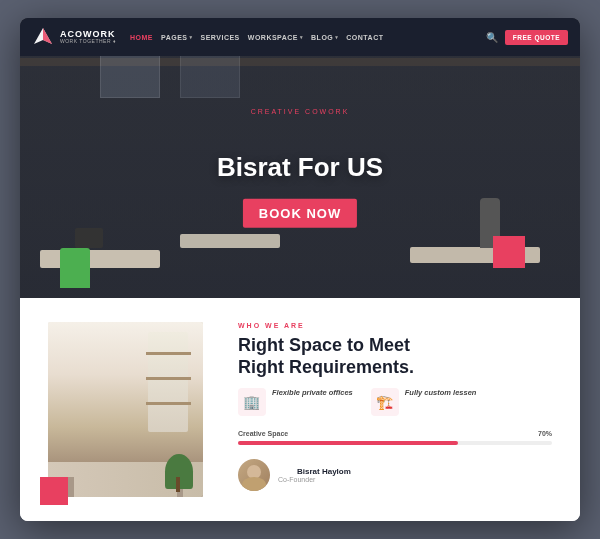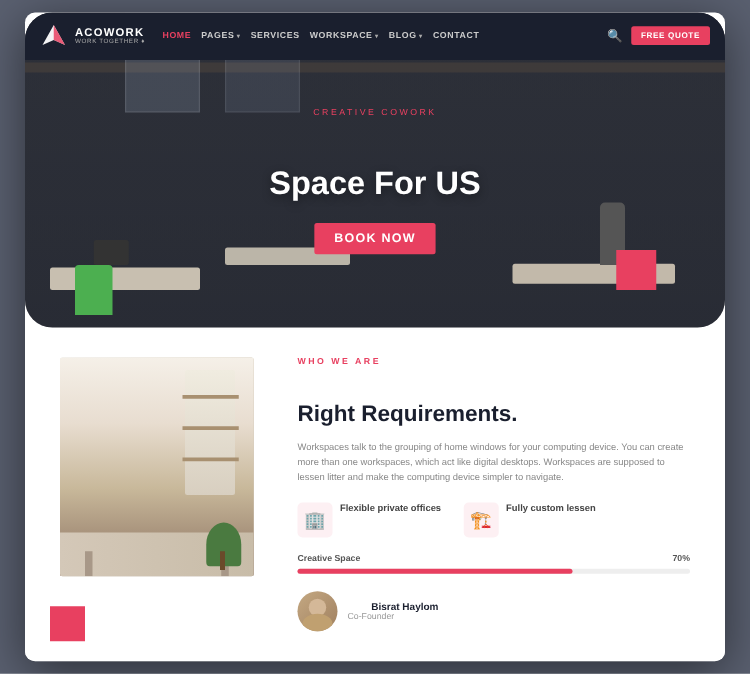--- a/index.html
+++ b/index.html
@@ -16,24 +16,23 @@
       background: #fff;
       border-radius: 8px;
       overflow: hidden;
       box-shadow: 0 8px 40px rgba(0,0,0,0.5);
     }
 
     
     .hero {
       position: relative;
       width: 100%;
-      height: 252px;
+      height: 280px;
       background: linear-gradient(rgba(20,20,30,0.7), rgba(20,20,30,0.75));
       overflow: hidden;
-      border-radius: 22px;
     }
     
     .hero-bg-office {
       position: absolute;
       inset: 0;
       overflow: hidden;
     }
     .hero-bg-office::before {
       content: '';
       position: absolute;
@@ -130,21 +129,21 @@
       color: #fff;
       font-size: 26px;
       font-weight: 900;
       line-height: 1.15;
       margin-bottom: 16px;
       text-shadow: 0 2px 8px rgba(0,0,0,0.4);
     }
     .btn-book-now {
       background: #e84060;
       color: #fff;
-      font-size: 10px;
+      font-size: 13px;
       font-weight: 700;
       padding: 7px 16px;
       border-radius: 2px;
       letter-spacing: 1px;
       cursor: pointer;
       display: inline-block;
       text-transform: uppercase;
     }
 
     
@@ -254,21 +253,21 @@
       background: #fdf0f3;
       border-radius: 4px;
       display: flex;
       align-items: center;
       justify-content: center;
       flex-shrink: 0;
     }
     .feature-icon {
       font-size: 14px;
     }
-    .feature-text { font-size: 7.5px; color: #444; font-weight: 600; line-height: 1.3; }
+    .feature-text { font-size: 7.5px; color: #444; font-weight: 600; line-height: 1.3; font-style: italic; }
 
     
     .progress-section { margin-bottom: 14px; }
     .progress-label-row {
       display: flex;
       justify-content: space-between;
       margin-bottom: 4px;
     }
     .progress-label { font-size: 7px; color: #555; font-weight: 600; }
     .progress-pct { font-size: 7px; color: #555; font-weight: 700; }
@@ -359,21 +358,21 @@
         <span class="nav-item">CONTACT</span>
       </div>
       <span class="nav-search">🔍</span>
       <div class="btn-free-quote">FREE QUOTE</div>
     </nav>
 
     <div class="hero-content">
       <div class="hero-subtitle">CREATIVE COWORK</div>
       <div class="hero-title">
         <br>
-        <span>Space For US</span>
+        <span>Bisrat For US</span>
       </div>
       <div class="btn-book-now">BOOK NOW</div>
     </div>
 
     <div class="pink-square"></div>
   </div>
 
   <div class="content-section">
 
     <div class="left-image-col">
@@ -387,24 +386,23 @@
           <div class="img-desk-leg"></div>
           <div class="img-desk-leg2"></div>
         </div>
       </div>
       <div class="img-pink-sq"></div>
     </div>
 
     <div class="right-text-col">
       <div class="section-label">WHO WE ARE</div>
       <div class="section-title">
-        <br>
+        <span>Right Space to Meet</span><br>
         <span>Right Requirements.</span>
       </div>
-      <div class="section-desc">Workspaces talk to the grouping of home windows for your computing device. You can create more than one workspaces, which act like digital desktops. Workspaces are supposed to lessen litter and make the computing device simpler to navigate.</div>
 
       <div class="features">
         <div class="feature-item">
           <div class="feature-icon-wrap">
             <span class="feature-icon">🏢</span>
           </div>
           <span class="feature-text">Flexible private offices</span>
         </div>
         <div class="feature-item">
           <div class="feature-icon-wrap">

